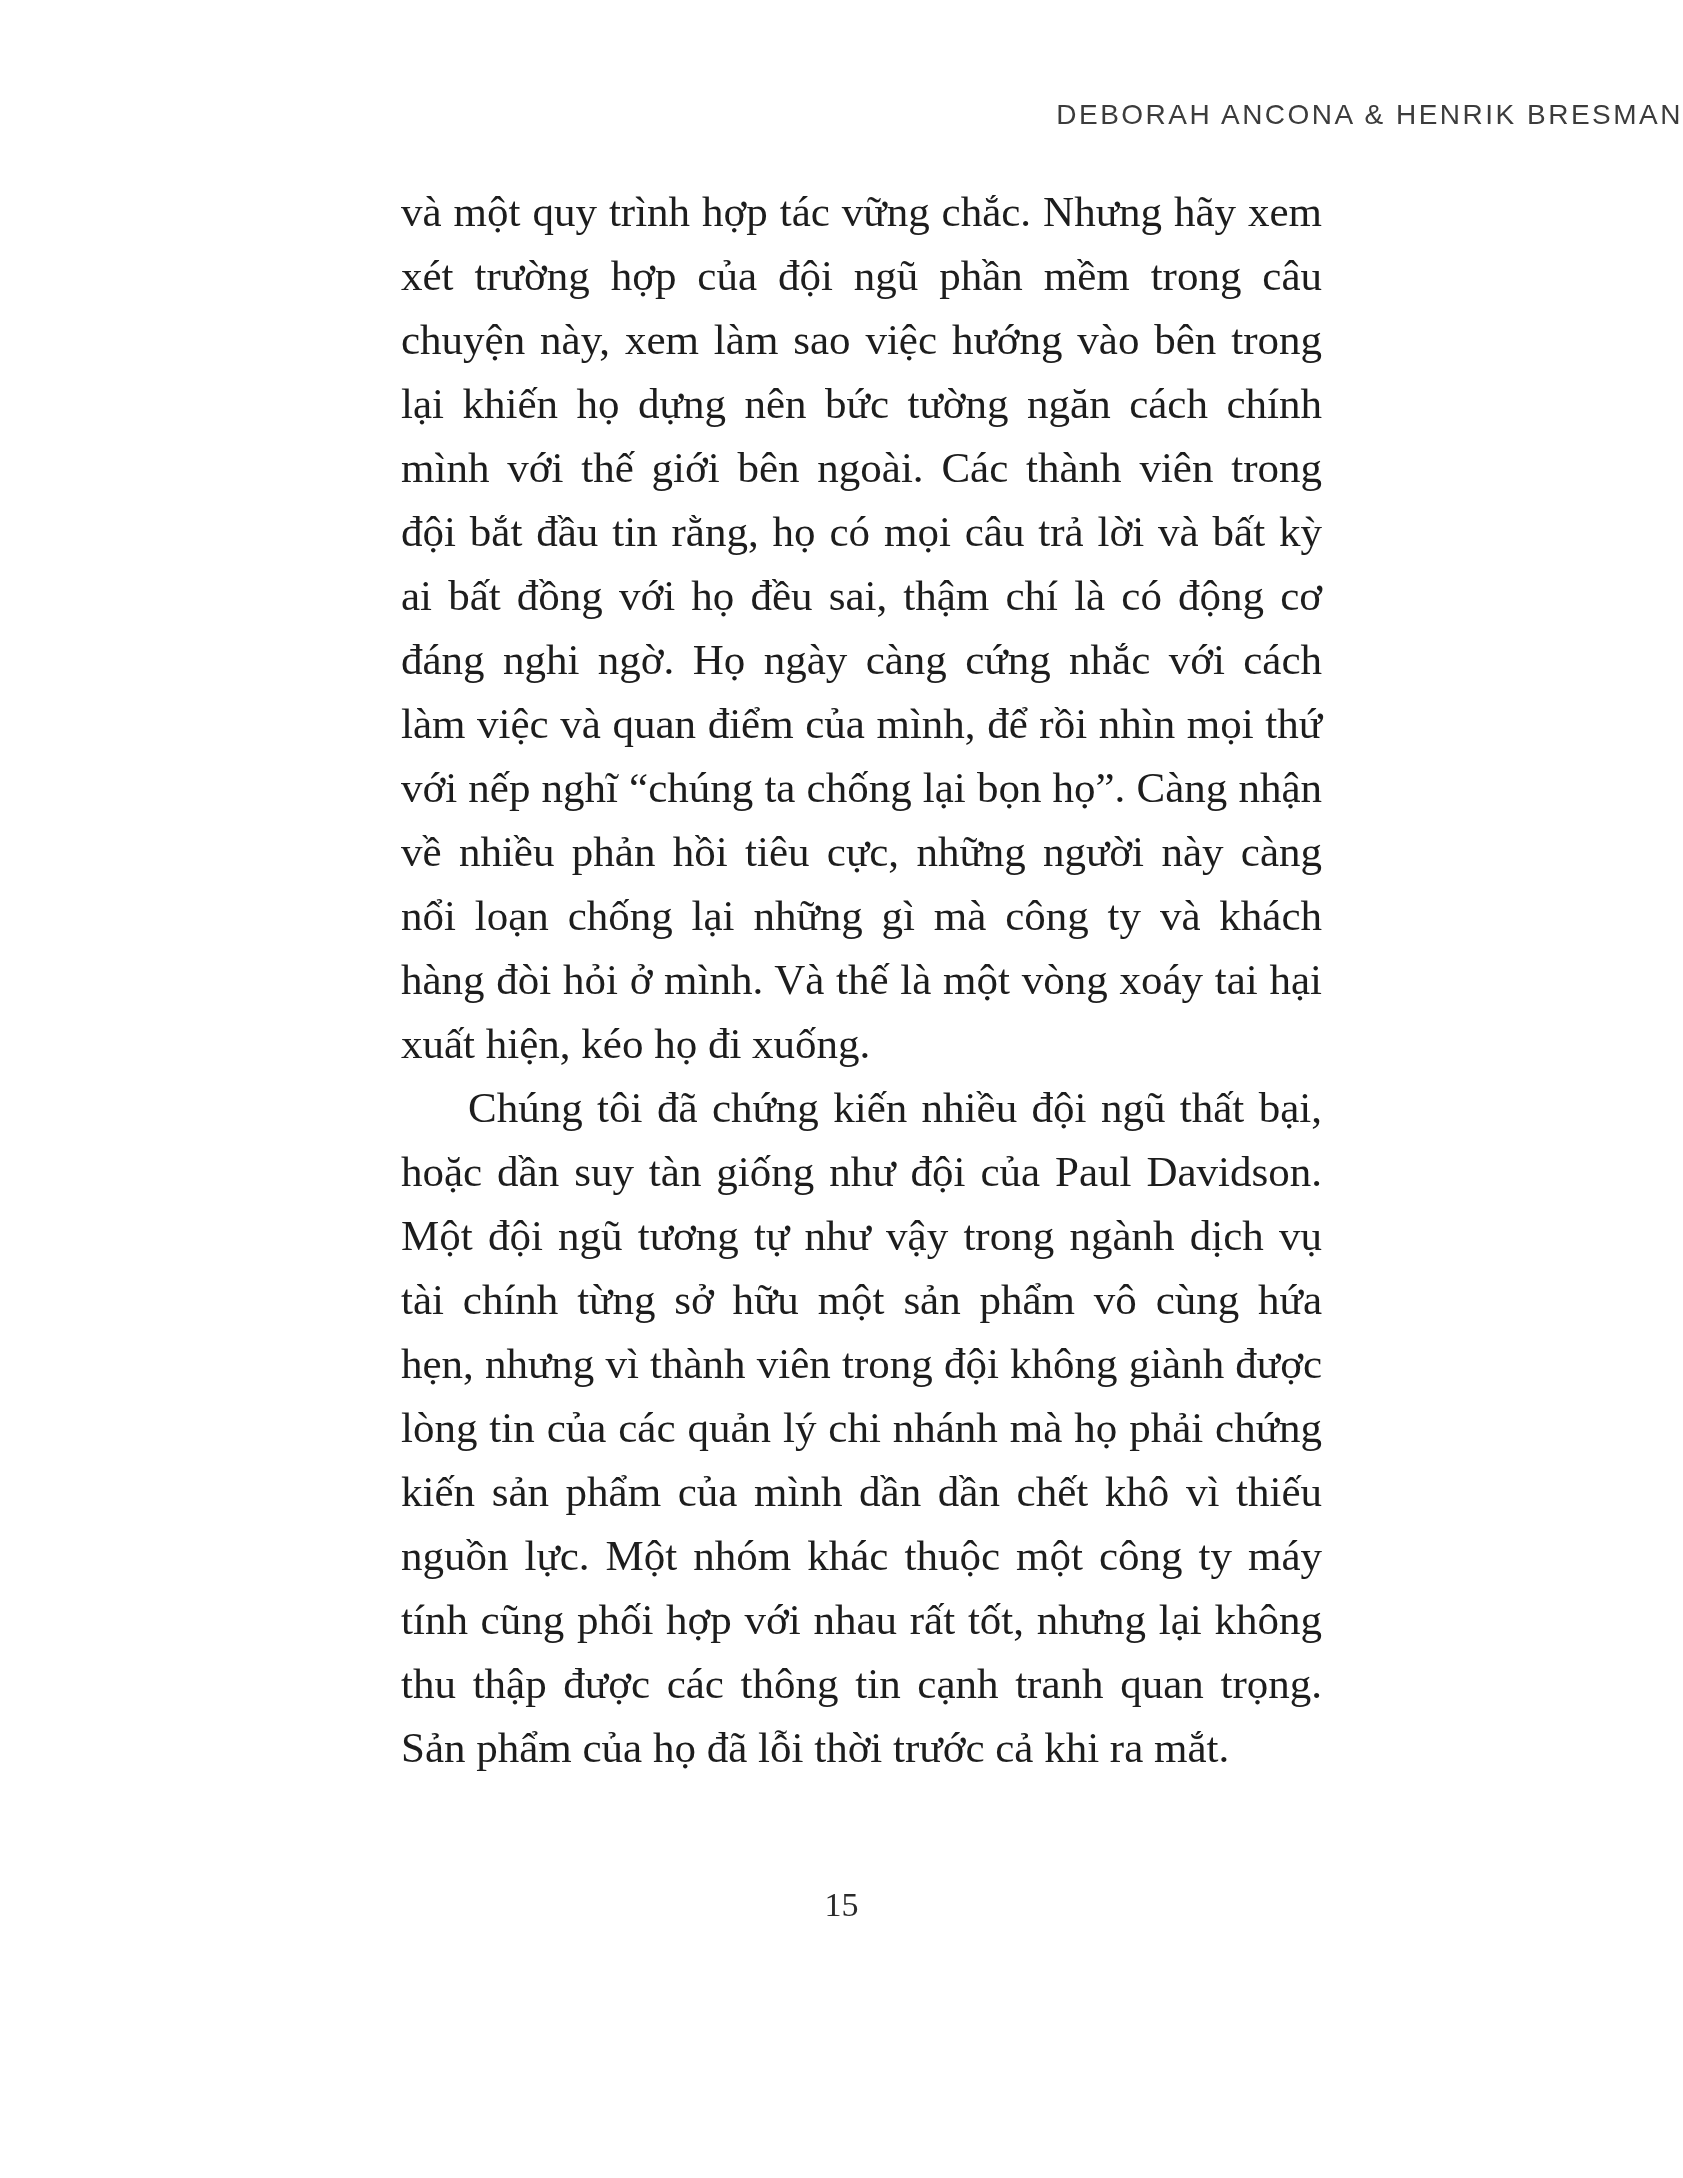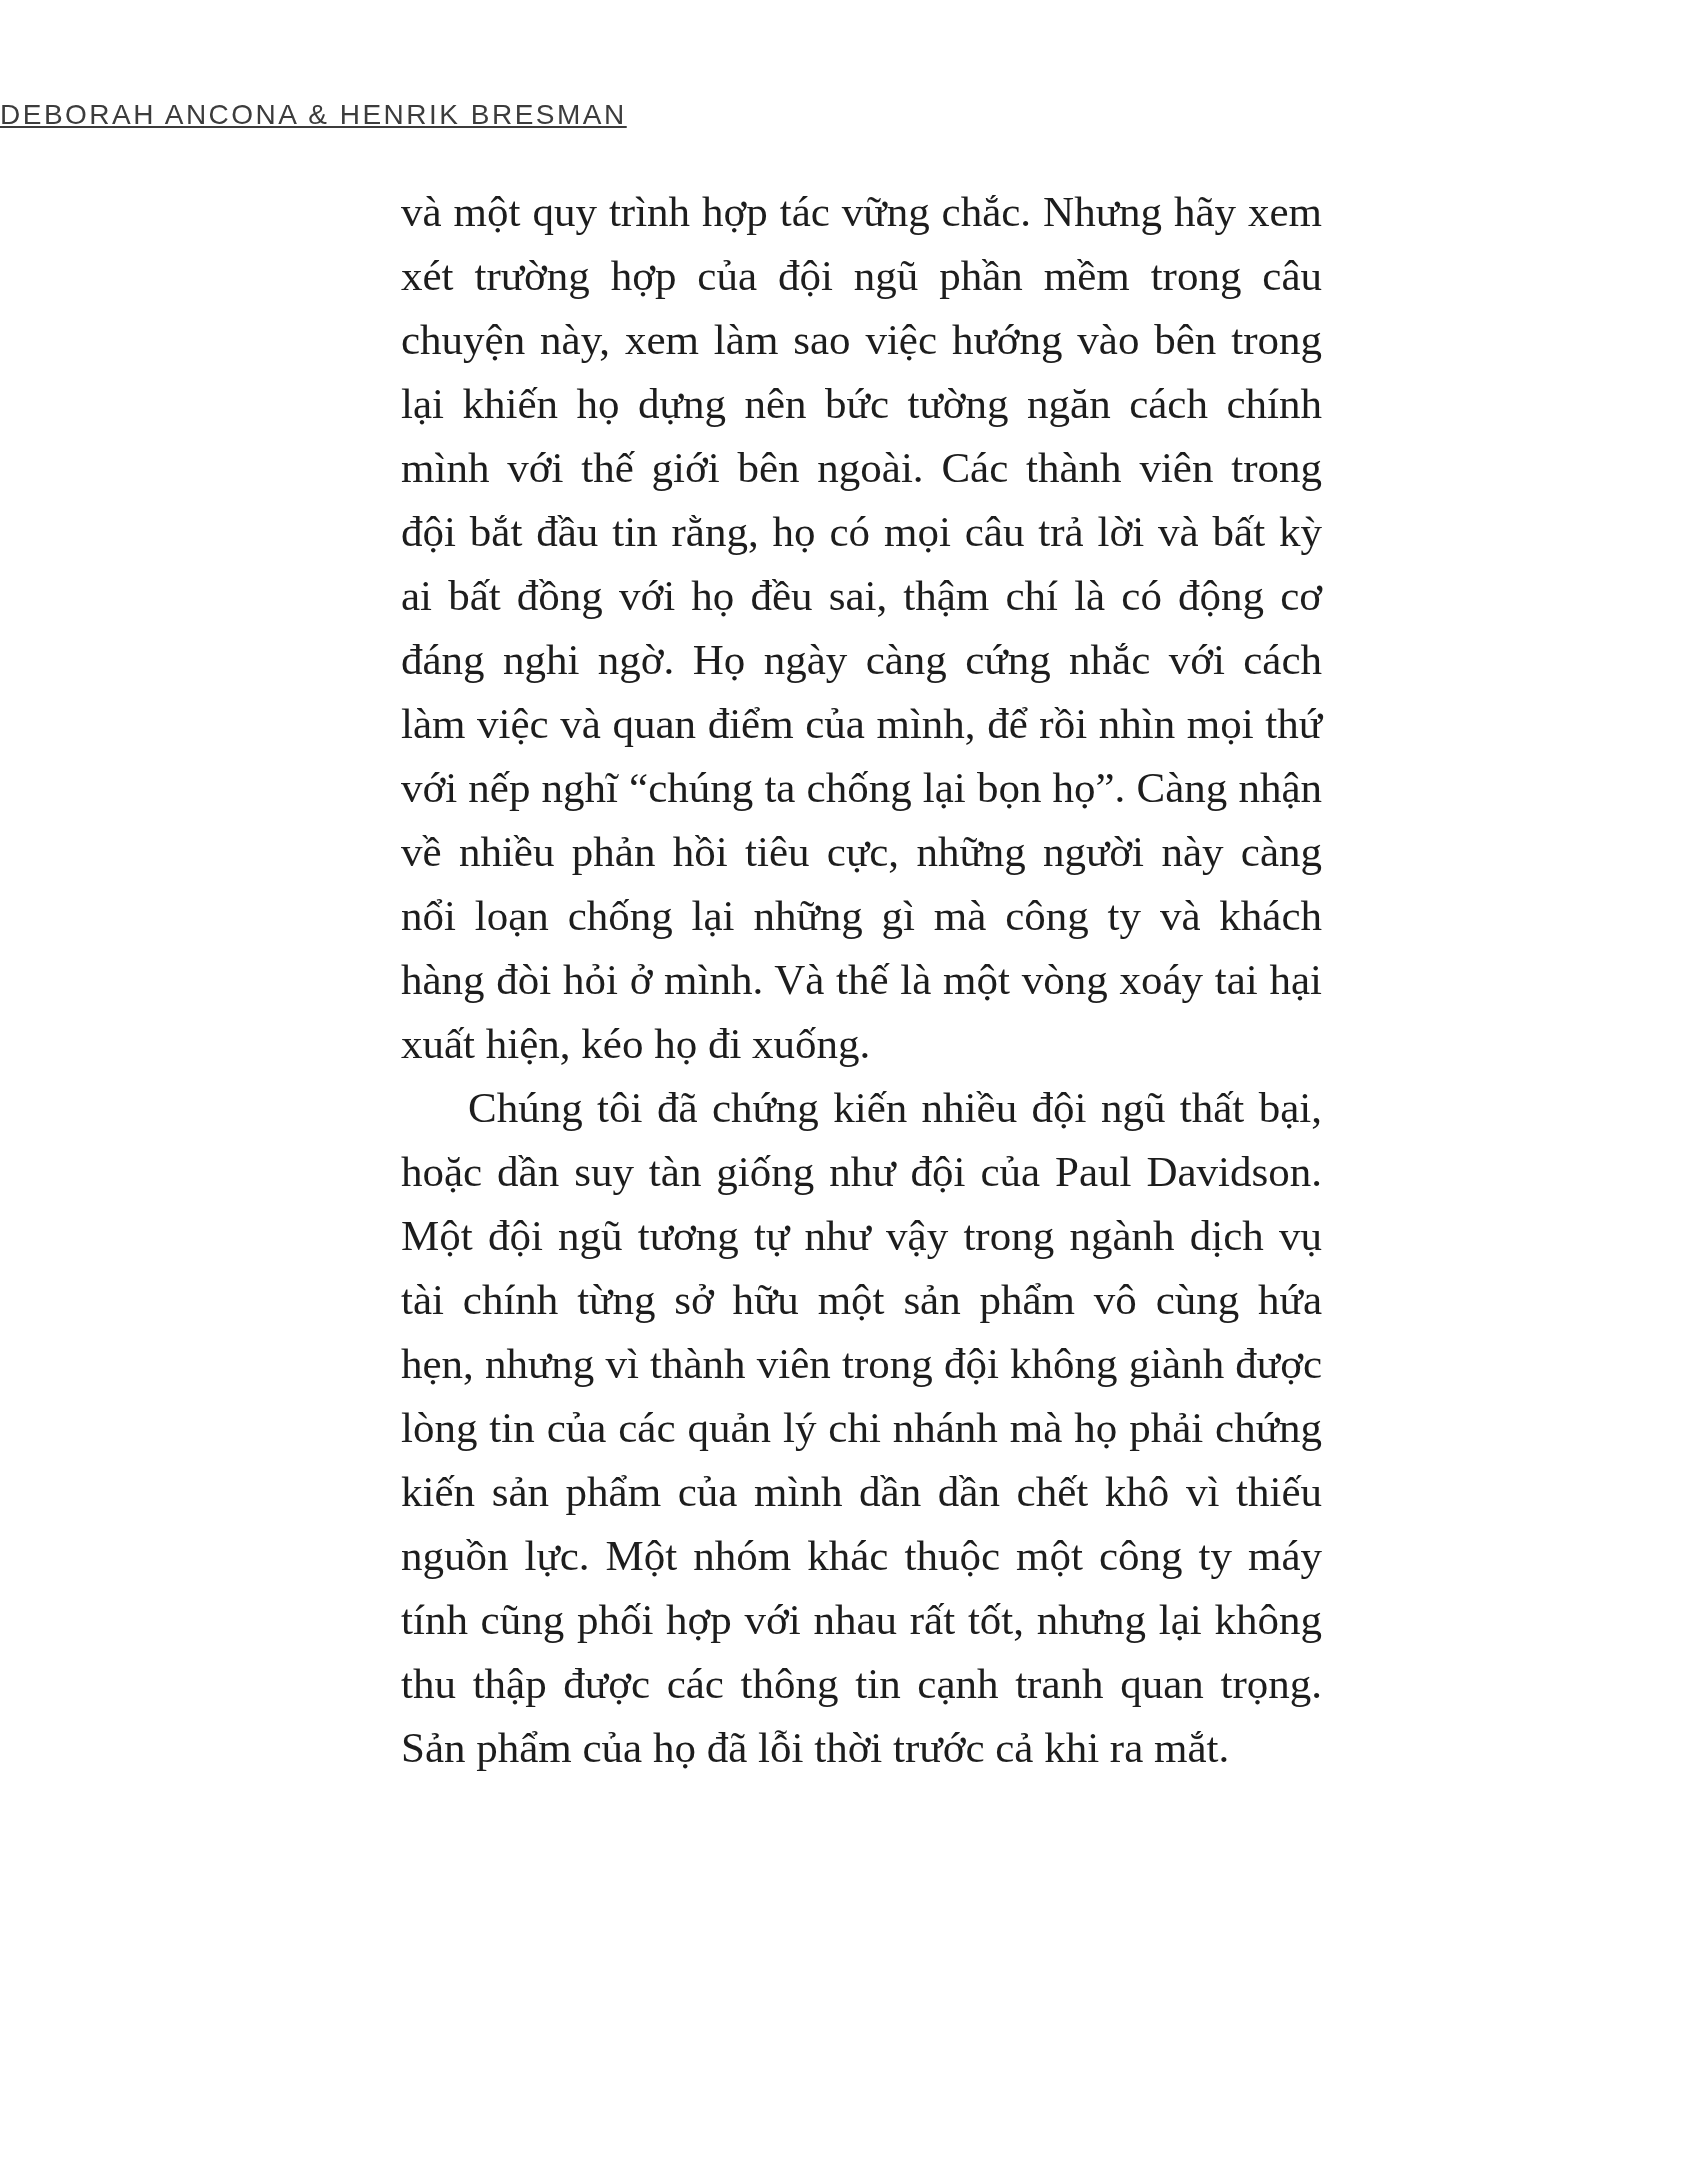--- a/index.html
+++ b/index.html
@@ -13,27 +13,26 @@
     height: 2178px;
     background: #ffffff;
     overflow: hidden;
     font-family: "Liberation Serif", serif;
   }
   .running-header {
     position: absolute;
     top: 99px;
     left: 0;
     width: 100%;
-    text-align: left;
+    text-align: right;
     font-family: "Liberation Sans", sans-serif;
     font-size: 28px;
     font-weight: 400;
     letter-spacing: 2.5px;
     color: #3c3c3c;
-    text-decoration: underline;
   }
   .text-block {
     position: absolute;
     top: 180px;
     left: 381px;
     width: 921px;
     font-size: 43px;
     line-height: 64px;
     color: #1d1d1d;
     text-align: justify;
@@ -63,15 +62,16 @@
 
 <div class="page">
 
   <div class="running-header">DEBORAH ANCONA &amp; HENRIK BRESMAN</div>
 
   <div class="text-block">
     <p class="para">và một quy trình hợp tác vững chắc. Nhưng hãy xem xét trường hợp của đội ngũ phần mềm trong câu chuyện này, xem làm sao việc hướng vào bên trong lại khiến họ dựng nên bức tường ngăn cách chính mình với thế giới bên ngoài. Các thành viên trong đội bắt đầu tin rằng, họ có mọi câu trả lời và bất kỳ ai bất đồng với họ đều sai, thậm chí là có động cơ đáng nghi ngờ. Họ ngày càng cứng nhắc với cách làm việc và quan điểm của mình, để rồi nhìn mọi thứ với nếp nghĩ “chúng ta chống lại bọn họ”. Càng nhận về nhiều phản hồi tiêu cực, những người này càng nổi loạn chống lại những gì mà công ty và khách hàng đòi hỏi ở mình. Và thế là một vòng xoáy tai hại xuất hiện, kéo họ đi xuống.</p>
     <p class="para indented">Chúng tôi đã chứng kiến nhiều đội ngũ thất bại, hoặc dần suy tàn giống như đội của Paul Davidson. Một đội ngũ tương tự như vậy trong ngành dịch vụ tài chính từng sở hữu một sản phẩm vô cùng hứa hẹn, nhưng vì thành viên trong đội không giành được lòng tin của các quản lý chi nhánh mà họ phải chứng kiến sản phẩm của mình dần dần chết khô vì thiếu nguồn lực. Một nhóm khác thuộc một công ty máy tính cũng phối hợp với nhau rất tốt, nhưng lại không thu thập được các thông tin cạnh tranh quan trọng. Sản phẩm của họ đã lỗi thời trước cả khi ra mắt.</p>
   </div>
 
+  <div class="page-number">15</div>
 
 </div>
 
 
 </body></html>

